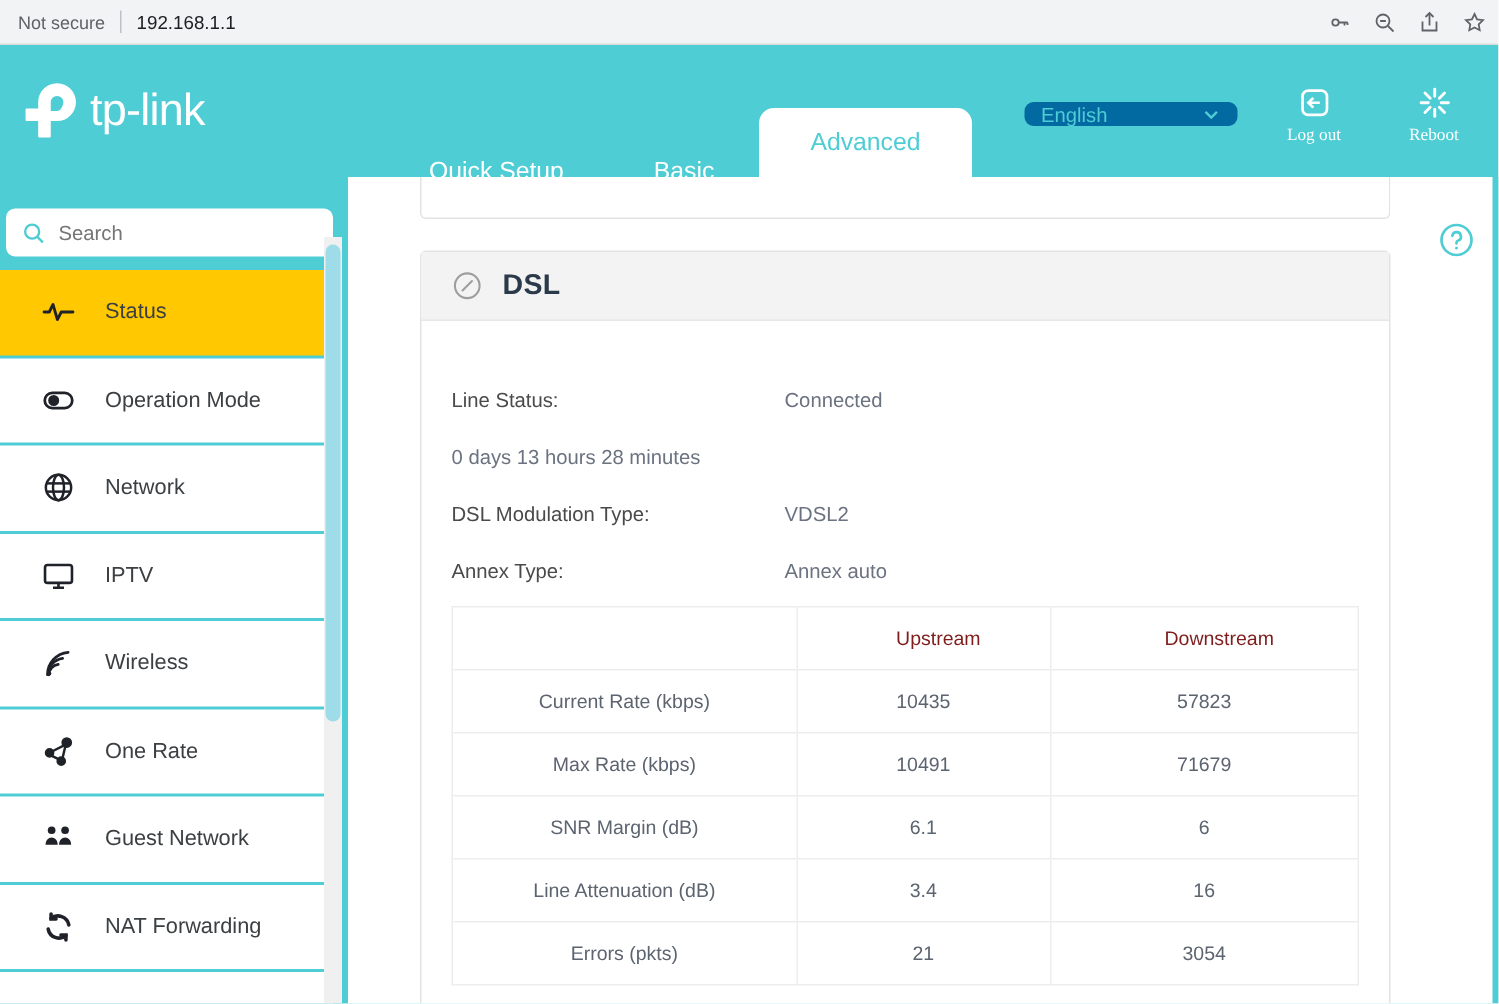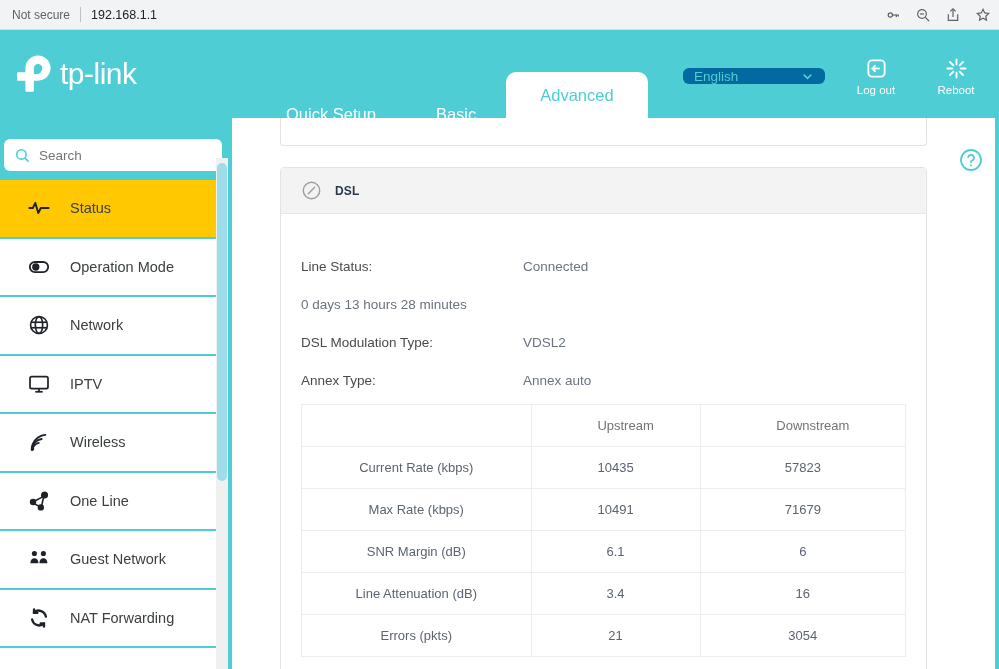--- a/index.html
+++ b/index.html
@@ -135,21 +135,21 @@
   .hdr-action {
     display: flex;
     flex-direction: column;
     align-items: center;
     gap: 4px;
     cursor: pointer;
     width: 58px;
     margin-top: 4px;
   }
   .hdr-action svg { width: 23px; height: 23px; display: block; color: #ffffff; }
-  .hdr-action span { font-size: 11.5px; color: #ffffff; }
+  .hdr-action span { font-size: 11.5px; color: #ffffff; font-family: Liberation Serif, serif; }
 
   
   .body-split {
     display: flex;
     height: 551px;
     background: #4ECDD4;
   }
 
   
   .sidebar {
@@ -256,21 +256,21 @@
     height: 46px;
     background: #f3f3f3;
     border-bottom: 1px solid #e7e7e7;
     display: flex;
     align-items: center;
     padding-left: 20px;
     gap: 13px;
   }
   .panel-head svg { width: 21px; height: 21px; color: #9e9e9e; }
   .panel-title {
-    font-size: 12px;
+    font-size: 19px;
     font-weight: bold;
     color: #2b3a4a;
     letter-spacing: 0.2px;
   }
 
   .panel-body { padding: 22px 20px 26px 20px; }
 
   .field-row {
     display: flex;
     align-items: flex-end;
@@ -297,21 +297,21 @@
   }
   th, td {
     border: 1px solid #ededed;
     height: 42px;
     text-align: center;
     font-size: 13px;
     color: #5c6470;
     font-weight: normal;
   }
   th:first-child, td:first-child { width: 38%; }
-  th { color: #737373; padding-left: 20px; }
+  th { color: #7f1d1d; padding-left: 20px; }
 </style>
 </head>
 <body>
 
 <div class="browser-bar">
   <span class="not-secure">Not secure</span>
   <span class="bar-sep"></span>
   <span class="url-text">192.168.1.1</span>
 
   <div class="browser-icons">
@@ -455,21 +455,21 @@
 
         <div class="menu-item">
           <svg viewBox="0 0 24 24" fill="none" stroke="currentColor" stroke-width="1.8">
             <circle cx="18" cy="5.5" r="3" fill="currentColor"></circle>
             <circle cx="5.5" cy="13" r="2.6" fill="currentColor"></circle>
             <circle cx="14" cy="19" r="2.6" fill="currentColor"></circle>
             <path d="M16 7.5L7.3 12"></path>
               <path d="M6.8 15L12 17.6"></path>
               <path d="M17 8L15 16.5"></path>
           </svg>
-          <span>One Line</span>
+          <span>One Rate</span>
         </div>
 
         <div class="menu-item">
           <svg viewBox="0 0 24 24" fill="currentColor">
             <circle cx="7" cy="6" r="2.8"></circle>
               <path d="M2.6 16.5c0-3 2-5.2 4.4-5.2s4.4 2.2 4.4 5.2z"></path>
             <circle cx="16.8" cy="6" r="2.8"></circle>
               <path d="M12.4 16.5c0-3 2-5.2 4.4-5.2s4.4 2.2 4.4 5.2z"></path>
           </svg>
           <span>Guest Network</span>

